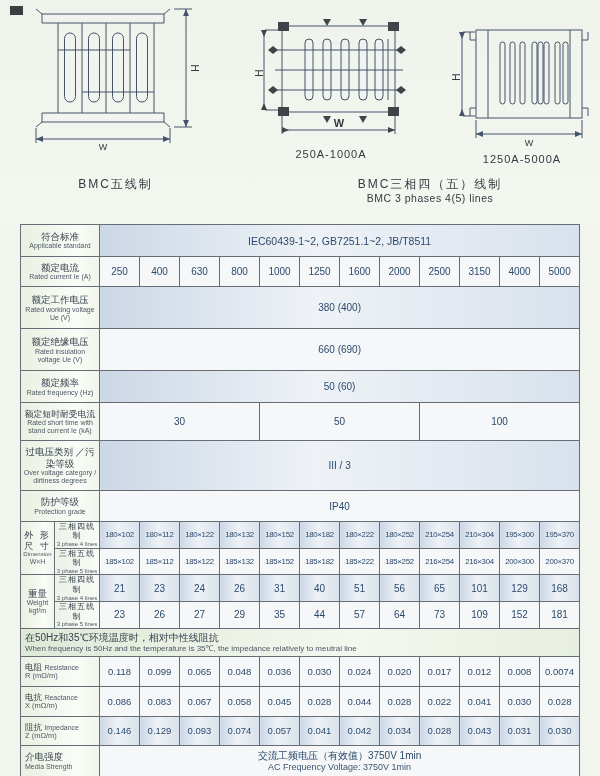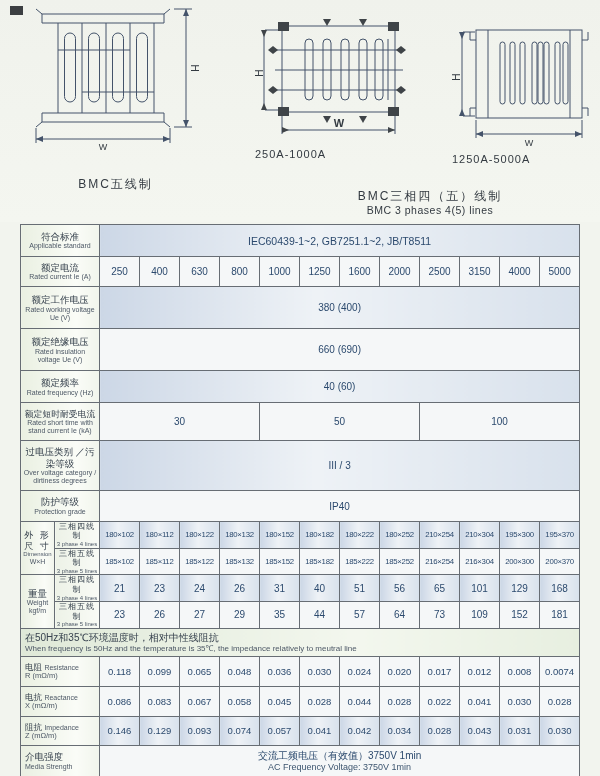--- a/index.html
+++ b/index.html
@@ -7,21 +7,21 @@
   body { font-family:"Liberation Sans", sans-serif; background:#f2f4ee; position:relative; overflow:hidden; }
 
   
   .drawings { position:absolute; left:0; top:0; width:600px; height:222px; background:linear-gradient(180deg,#f0f2ec,#f4f6f0); }
   .mark { position:absolute; left:10px; top:6px; width:13px; height:9px; background:#3c3f42; }
   .drawing { position:absolute; }
   .draw-svg { display:block; }
   .cap { position:absolute; text-align:center; color:#333a41; }
   .cap .cn { font-size:12px; letter-spacing:2px; line-height:1.25; }
   .cap .en { font-size:10.5px; letter-spacing:0.5px; line-height:1.25; }
-  .range-cap { position:absolute; font-size:11px; color:#333a41; letter-spacing:1px; }
+  .range-cap { position:absolute; font-size:11px; color:#333a41; letter-spacing:1px; text-align:center; }
   svg text { font-family:"Liberation Sans", sans-serif; fill:#333a41; }
 
   
   table { position:absolute; left:20px; top:224px; width:559px; border-collapse:collapse; table-layout:fixed; background:#f6f8f9; border:1px solid #444a50; }
   td { border:1px solid #676d74; vertical-align:middle; overflow:hidden; }
   .lbl { background:linear-gradient(90deg,#eaf0e2,#fafcf7 70%,#f1f5ec); text-align:center; padding:5px 2px; }
   .lbl .cn { font-size:9.5px; color:#37424e; line-height:1.2; }
   .lbl .en { font-size:7px; color:#4d5866; line-height:1.15; }
   .lbl.left { text-align:left; padding-left:4px; }
   .sub { background:linear-gradient(90deg,#edf2e7,#f9fbf6); text-align:center; padding:0 1px; }
@@ -164,21 +164,21 @@
           <polygon points="10,85 7,92 13,92"></polygon>
         <polygon points="24,110 31,107 31,113"></polygon>
           <polygon points="130,110 123,107 123,113"></polygon>
       </g>
       <text x="5" y="54" font-size="10" text-anchor="middle" transform="rotate(-90 6 52)">H</text>
       <text x="77" y="122" font-size="9" text-anchor="middle">W</text>
     </svg>
   </div>
   <div class="range-cap" style="left:452px; top:153px; width:140px;">1250A-5000A</div>
 
-  <div class="cap" style="left:300px; top:189px; width:260px;">
+  <div class="cap" style="left:300px; top:177px; width:260px;">
     <div class="cn">BMC三相四（五）线制</div>
     <div class="en">BMC 3 phases 4(5) lines</div>
   </div>
 </div>
 
 <table>
   <colgroup>
     <col style="width:34px">
       <col style="width:45px">
     <col style="width:40px">
@@ -237,21 +237,21 @@
       <div class="en">Rated insulation voltage Ue (V)</div>
     </td>
     <td class="val" colspan="12">660 (690)</td>
   </tr>
 
   <tr class="band-b" style="height:32px">
     <td class="lbl" colspan="2">
       <div class="cn">额定频率</div>
       <div class="en">Rated frequency (Hz)</div>
     </td>
-    <td class="val" colspan="12">40 (60)</td>
+    <td class="val" colspan="12">50 (60)</td>
   </tr>
 
   <tr class="band-w" style="height:38px">
     <td class="lbl" colspan="2">
       <div class="cn" style="font-size:8.8px">额定短时耐受电流</div>
       <div class="en">Rated short time with stand current Ie (kA)</div>
     </td>
     <td class="val" colspan="4">30</td>
     <td class="val" colspan="4">50</td>
     <td class="val" colspan="4">100</td>

